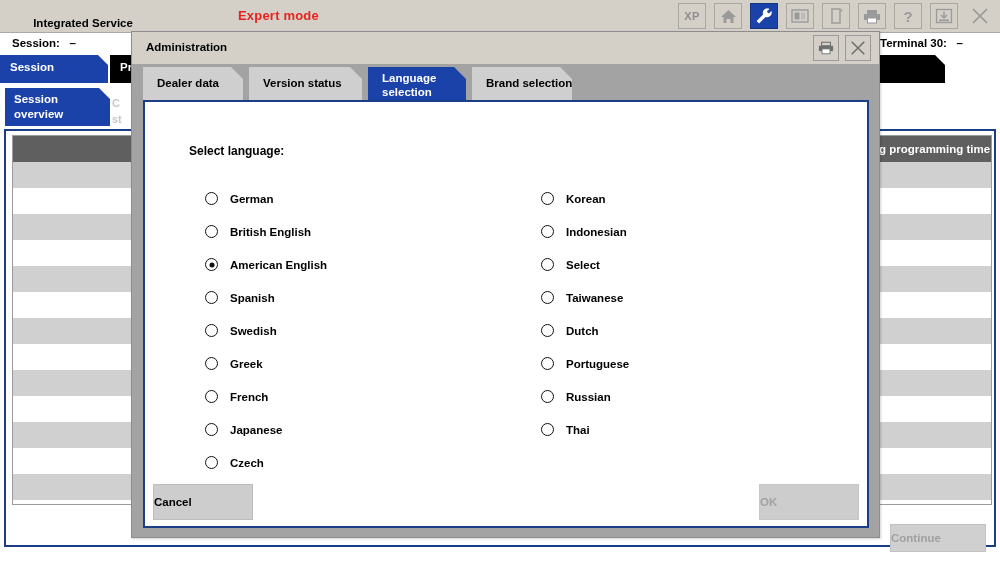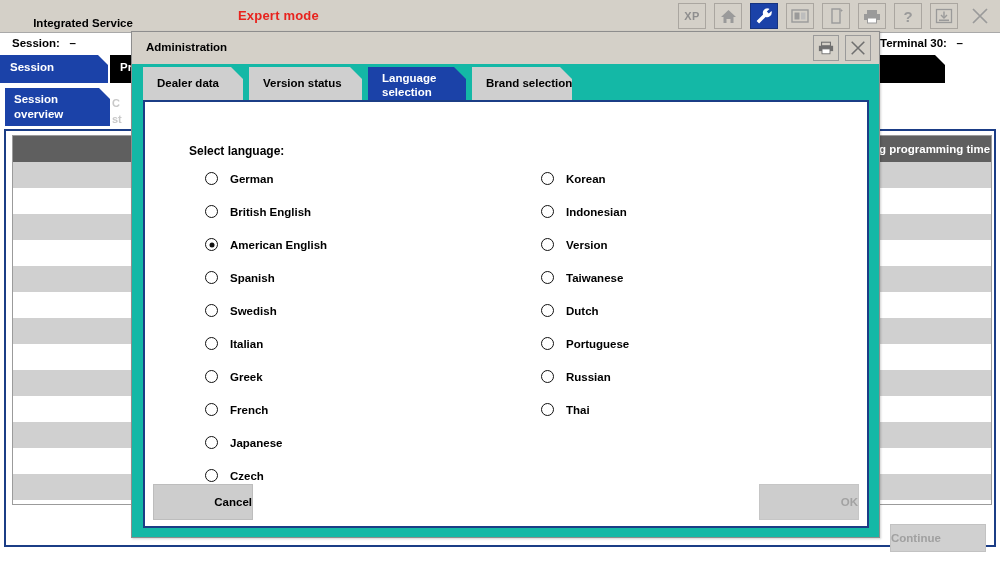--- a/index.html
+++ b/index.html
@@ -139,21 +139,21 @@
     background: #d0d0d0; border: 1px solid #c2c2c2;
     color: #a0a0a0; font-size: 11.5px; font-weight: bold;
     display: flex; align-items: center; 
     box-sizing: border-box;
   }
 
   
   #dialog {
     position: absolute; left: 131px; top: 31px;
     width: 749px; height: 507px;
-    background: #14b8a6;
+    background: #a3a3a3;
     border: 1px solid #8d8d8d;
     box-sizing: border-box;
     box-shadow: 1px 1px 2px rgba(0,0,0,.18);
   }
   .dlg-titlebar {
     position: relative; height: 32px;
     background: #d4d0c8;
   }
   .dlg-title {
     position: absolute; left: 14px; top: 9px;
@@ -193,21 +193,21 @@
     width: 726px; height: 428px;
     background: #fff;
     border: 2px solid #1b3d86;
     box-sizing: border-box;
   }
   .select-label {
     position: absolute; left: 44px; top: 42px;
     font-size: 12px; font-weight: bold; color: #000;
   }
   .lang-col {
-    position: absolute; top: 60px;
+    position: absolute; top: 80px;
   }
   .lang-col.left  { left: 60px;  }
   .lang-col.right { left: 396px; }
   .lang-item {
     height: 33px; display: flex; align-items: center;
   }
   .radio {
     width: 13px; height: 13px; border-radius: 50%;
     border: 1.6px solid #111; background: #fff;
     box-sizing: border-box; flex: none;
@@ -224,21 +224,21 @@
   }
 
   .dlg-footer {
     position: absolute; left: 0; bottom: 2px;
     width: 100%; height: 40px;
   }
   .dlg-footer-btn {
     position: absolute; top: 0;
     width: 100px; height: 36px;
     font-size: 11.5px; font-weight: bold;
-    display: flex; align-items: center; justify-content: flex-end;
+    display: flex; align-items: center; justify-content: flex-start;
     box-sizing: border-box;
   }
   .btn-cancel {
     left: 8px; background: #cdcdcd; border: 1px solid #bdbdbd; color: #000;
   }
   .btn-ok {
     right: 8px; background: #cdcdcd; border: 1px solid #c6c6c6; color: #a2a2a2;
   }
 </style>
 </head>
@@ -403,24 +403,20 @@
         <div class="lang-item">
           <span class="radio"></span>
           <span class="lang-name">Spanish</span>
         </div>
         <div class="lang-item">
           <span class="radio"></span>
           <span class="lang-name">Swedish</span>
         </div>
         <div class="lang-item">
           <span class="radio"></span>
-          <span class="lang-name">Italian</span>
-        </div>
-        <div class="lang-item">
-          <span class="radio"></span>
           <span class="lang-name">Greek</span>
         </div>
         <div class="lang-item">
           <span class="radio"></span>
           <span class="lang-name">French</span>
         </div>
         <div class="lang-item">
           <span class="radio"></span>
           <span class="lang-name">Japanese</span>
         </div>
@@ -433,21 +429,21 @@
         <div class="lang-item">
           <span class="radio"></span>
           <span class="lang-name">Korean</span>
         </div>
         <div class="lang-item">
           <span class="radio"></span>
           <span class="lang-name">Indonesian</span>
         </div>
         <div class="lang-item">
           <span class="radio"></span>
-          <span class="lang-name">Version</span>
+          <span class="lang-name">Select</span>
         </div>
         <div class="lang-item">
           <span class="radio"></span>
           <span class="lang-name">Taiwanese</span>
         </div>
         <div class="lang-item">
           <span class="radio"></span>
           <span class="lang-name">Dutch</span>
         </div>
         <div class="lang-item">

